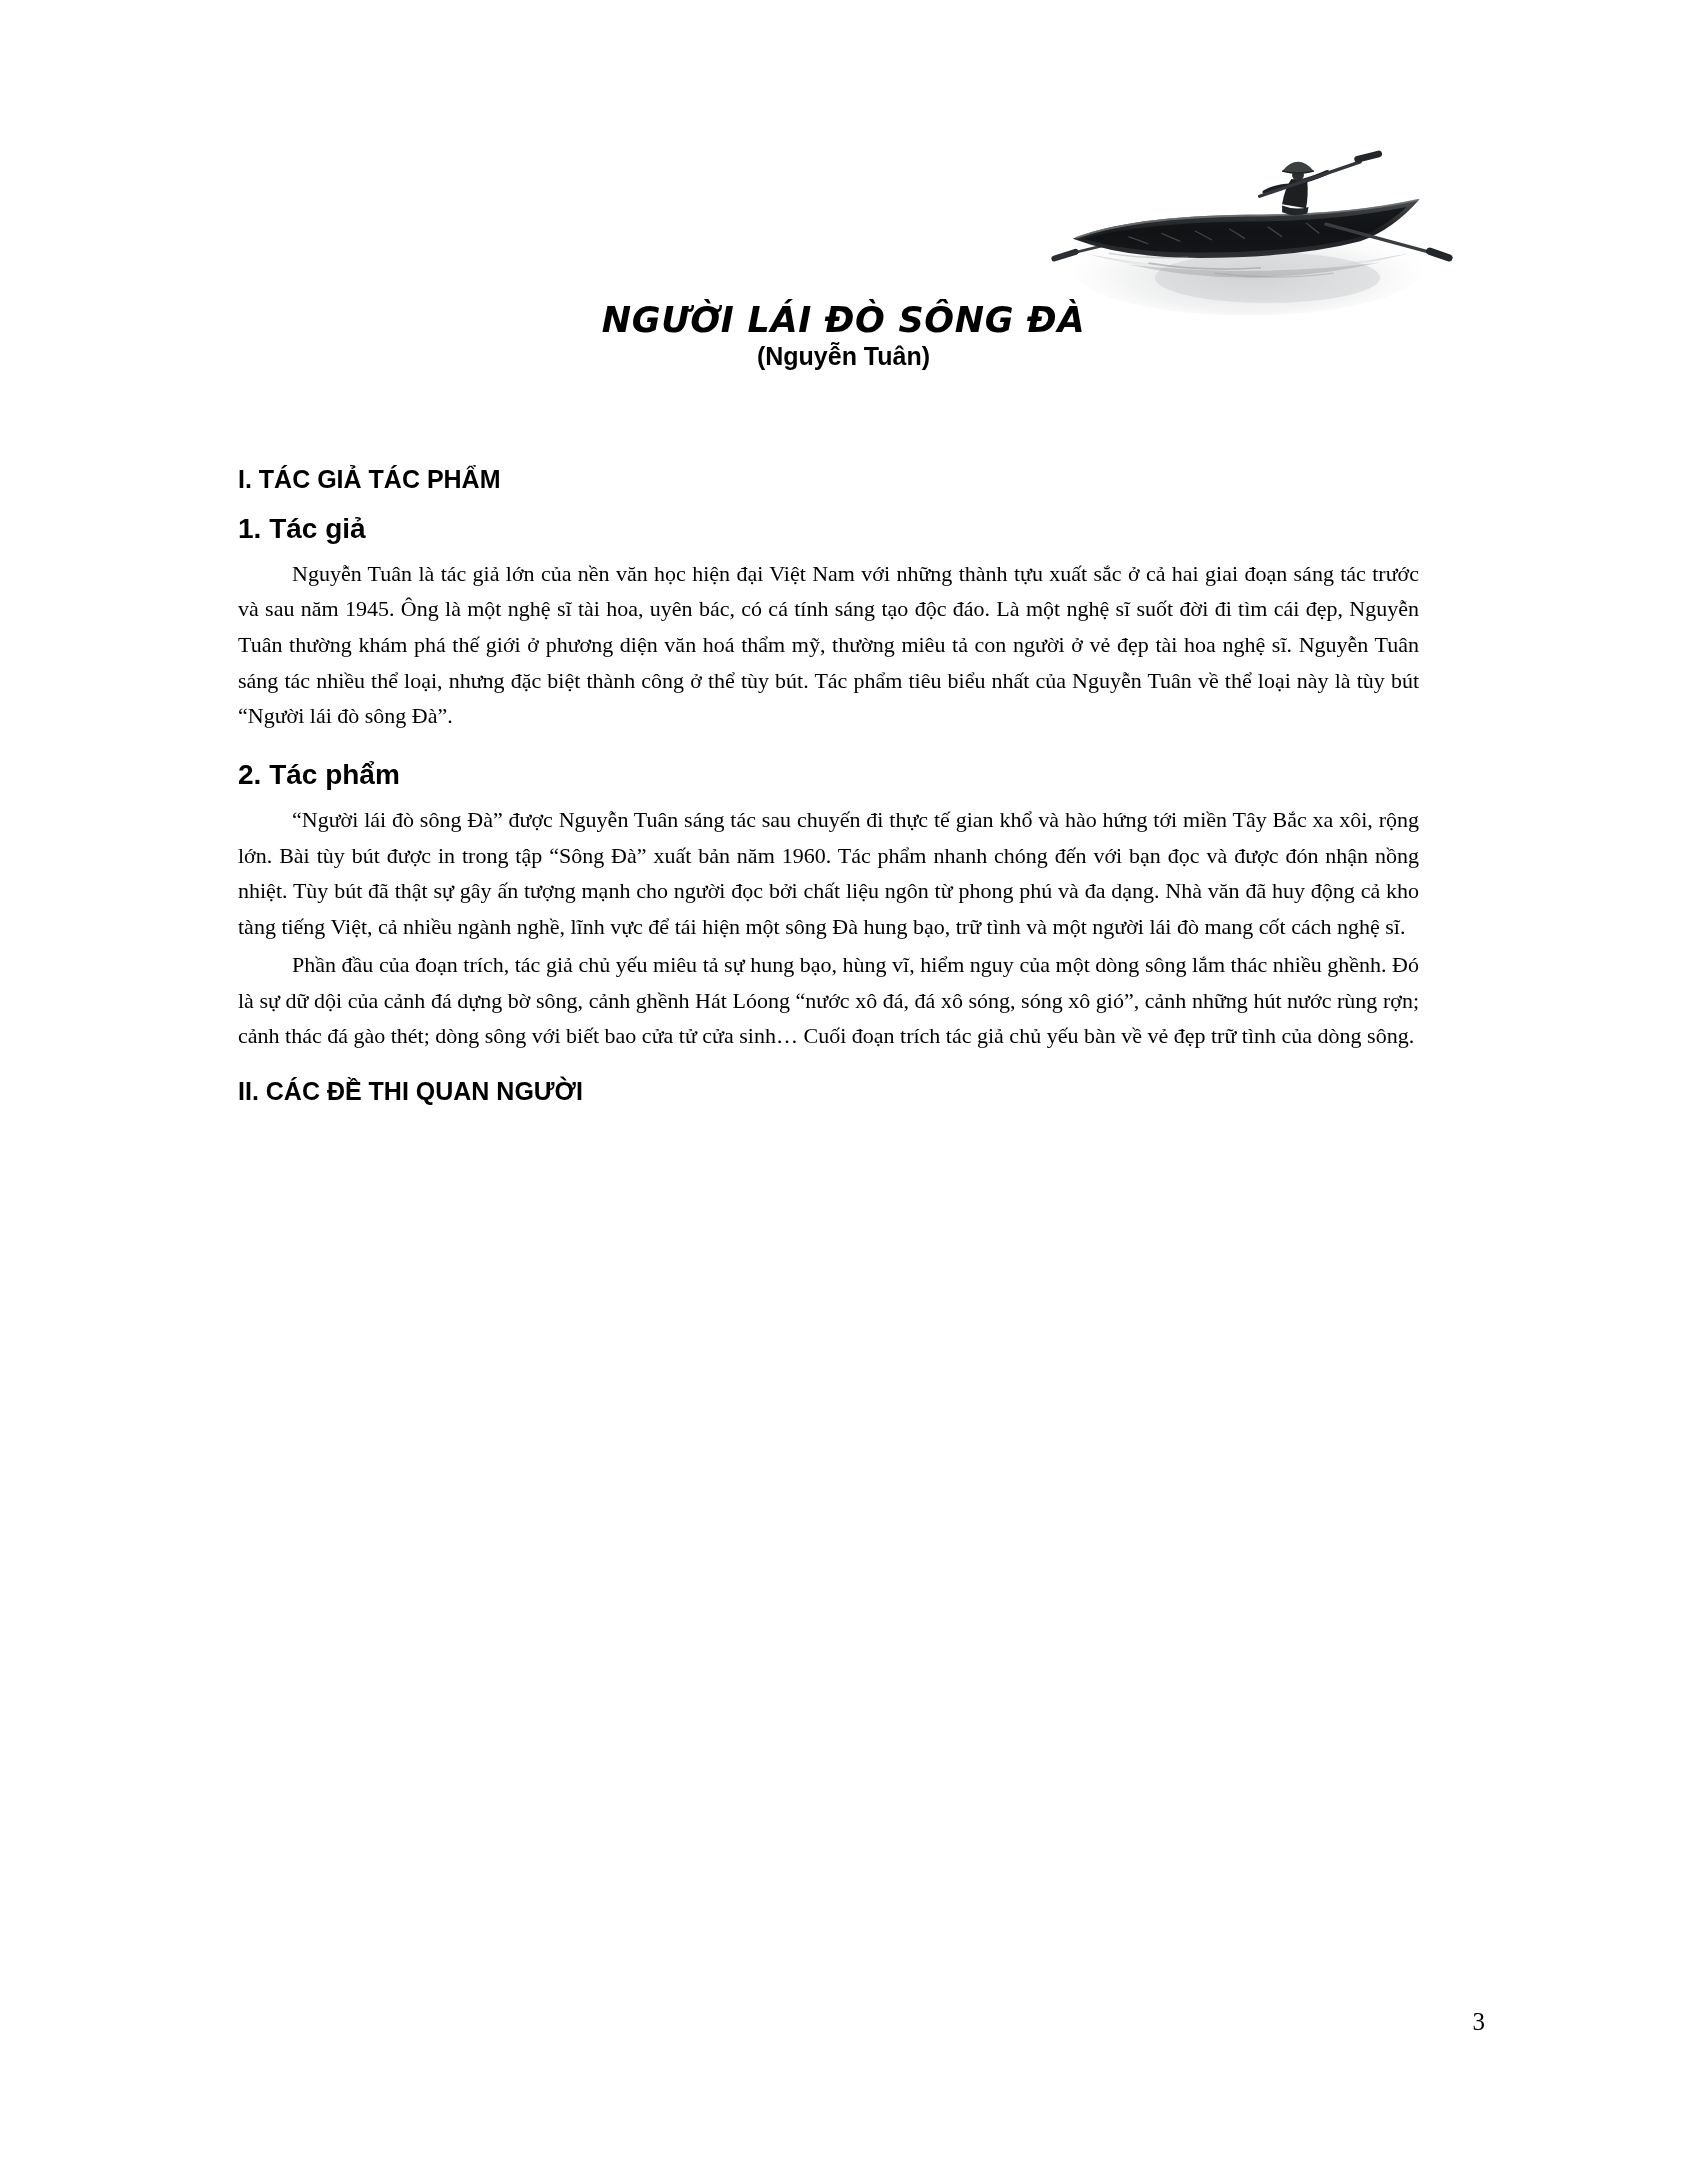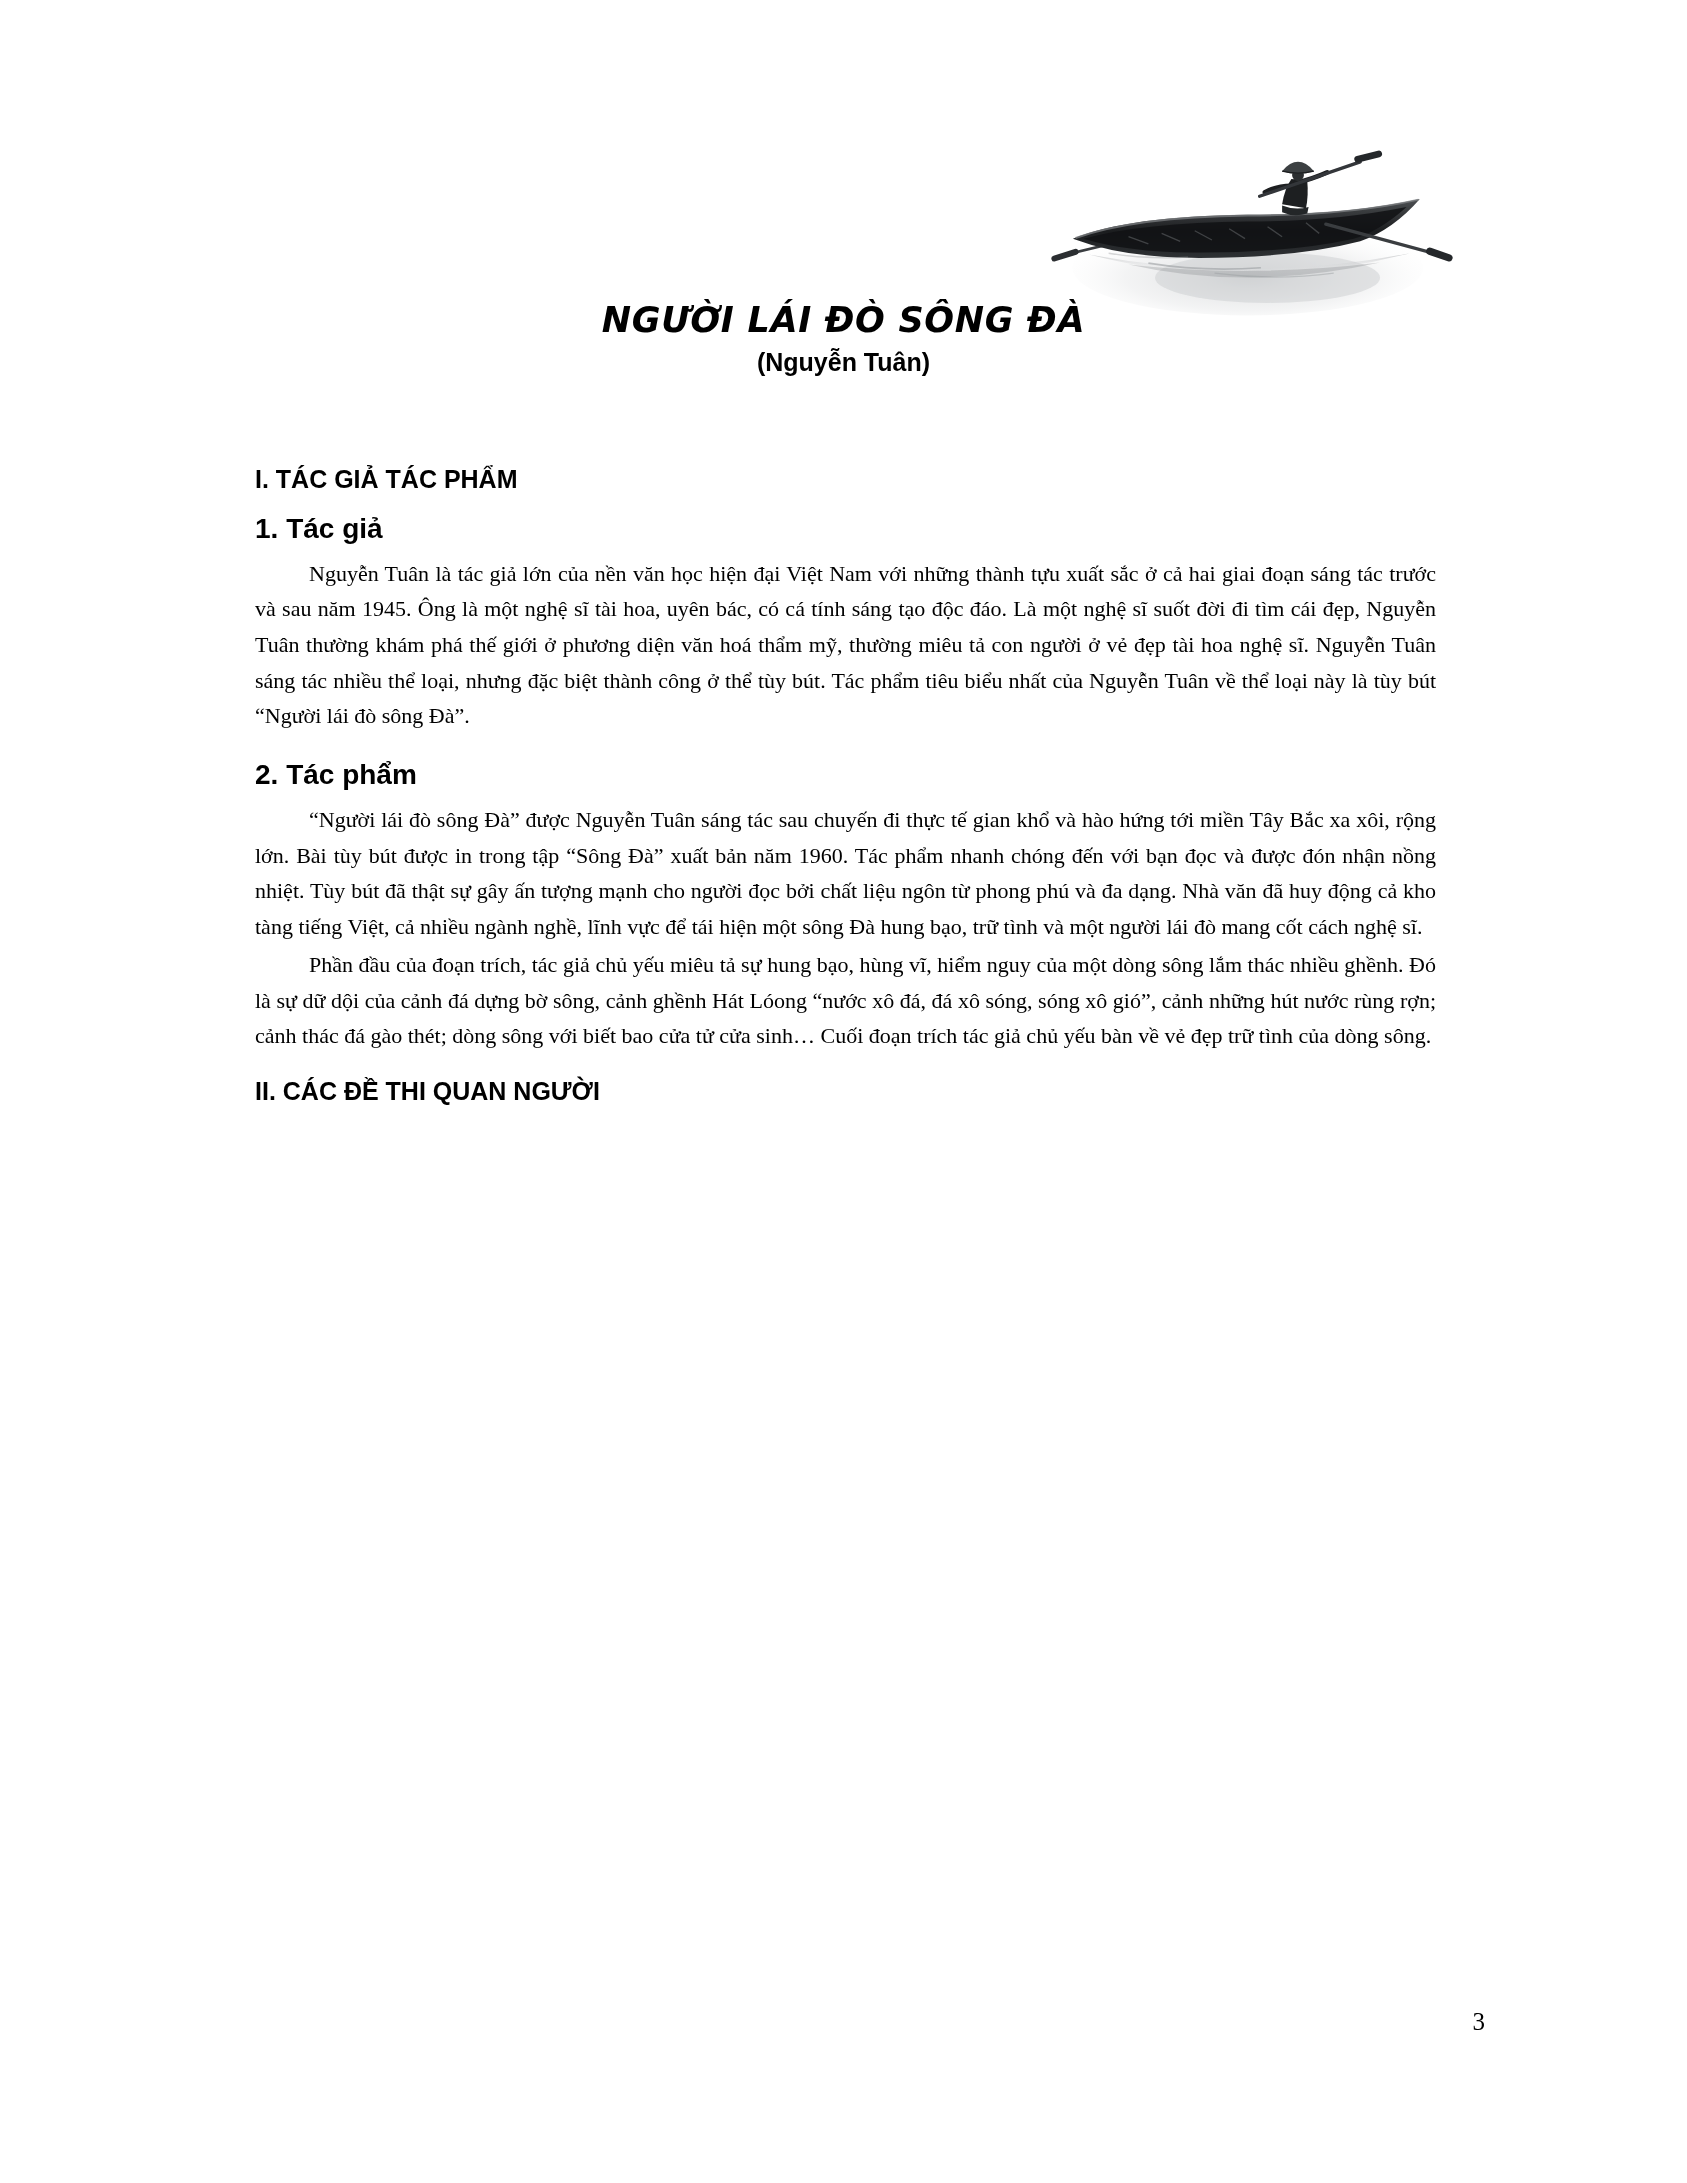--- a/index.html
+++ b/index.html
@@ -47,28 +47,28 @@
     font-style: italic;
     font-size: 35px;
     letter-spacing: 0.7px;
     margin: 0;
     line-height: 1.1;
   }
   .doc-subtitle {
     font-family: "Liberation Sans", sans-serif;
     font-weight: bold;
     font-size: 25px;
-    margin: 9px 0 0 0;
+    margin: 3px 0 0 0;
     line-height: 1.1;
   }
   
   .content {
     position: absolute;
     top: 463px;
-    left: 255px;
+    left: 238px;
     width: 1181px;
   }
   h2.section-heading {
     font-family: "Liberation Sans", sans-serif;
     font-weight: bold;
     font-size: 25px;
     margin: 0 0 13.2px 0;
     line-height: 1.35;
   }
   h3.sub-heading {

